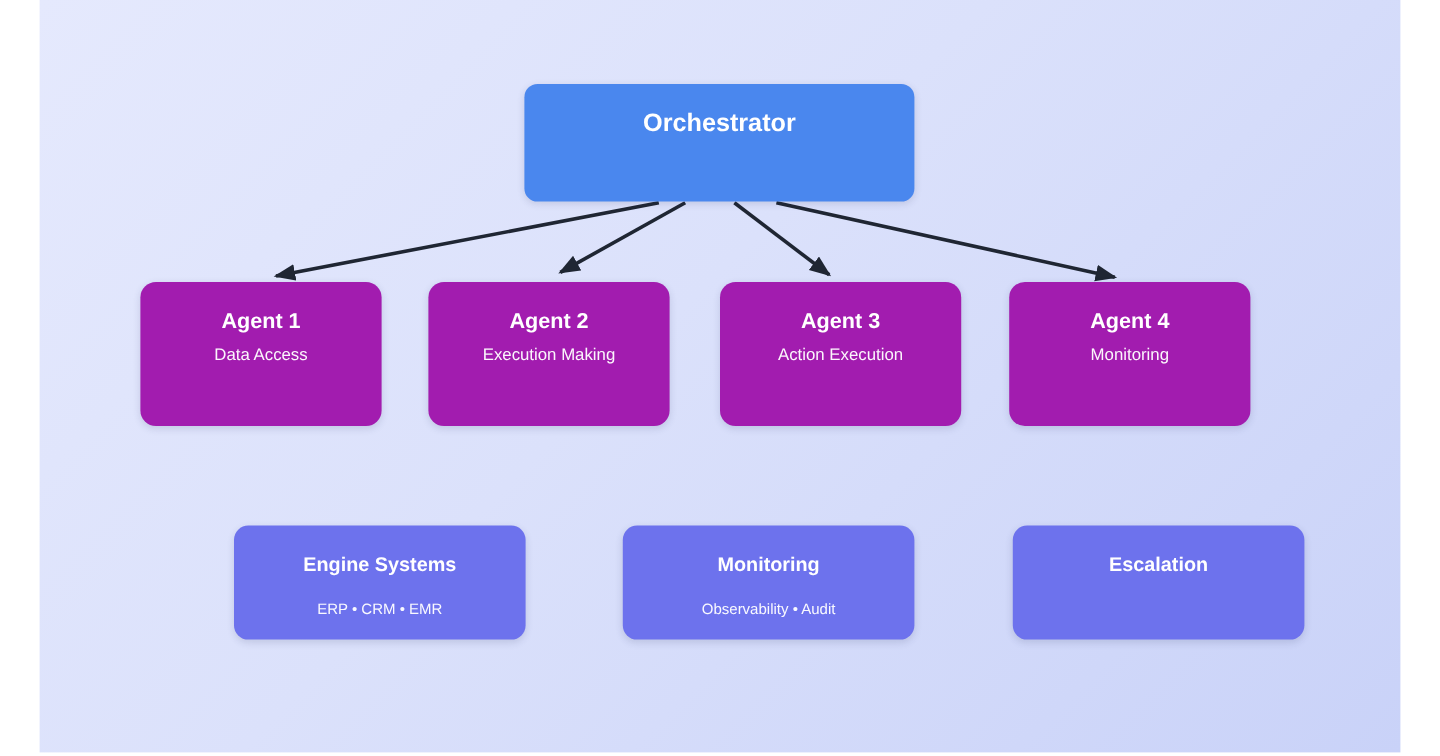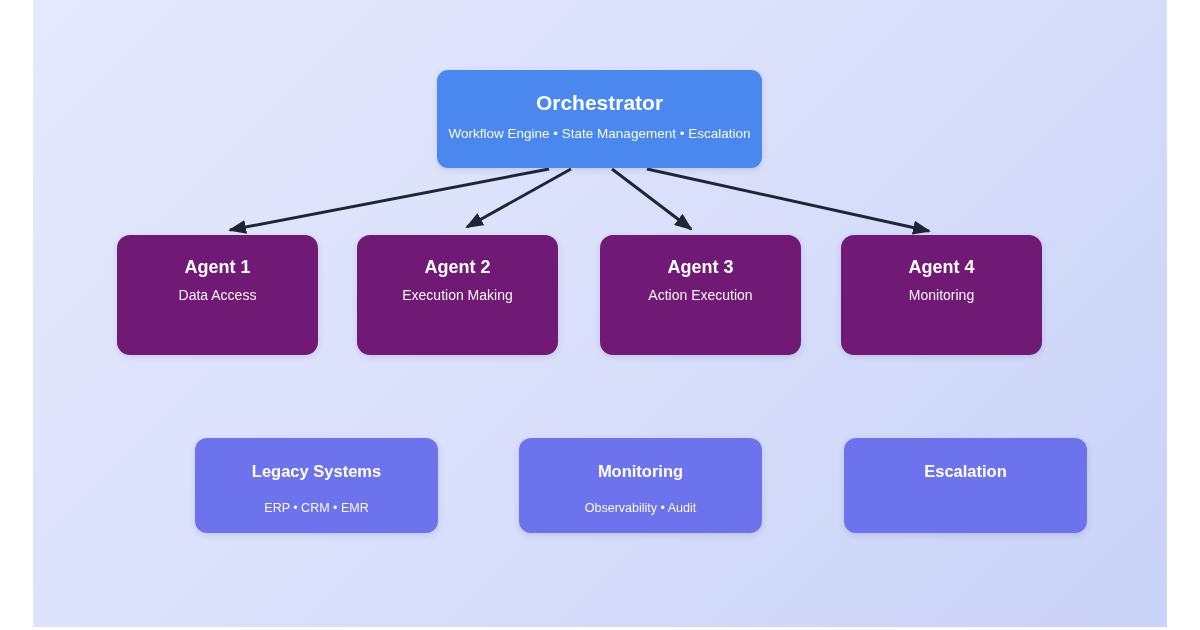--- a/index.html
+++ b/index.html
@@ -46,21 +46,21 @@
     width: 325px; height: 98px;
     background: #4a87ee;
     padding-top: 20px;
   }
   .orchestrator .title { font-size: 21px; line-height: 1.2; }
   .orchestrator .subtitle { font-size: 13.5px; margin-top: 11px; }
 
   .agent {
     top: 235px;
     width: 201px; height: 120px;
-    background: #701a75;
+    background: #a21caf;
     border-radius: 13px;
     padding-top: 22px;
   }
   .agent .title { font-size: 18px; line-height: 1.2; }
   .agent .subtitle { font-size: 14px; margin-top: 8px; }
   .agent-1 { left: 117px; }
   .agent-2 { left: 357px; }
   .agent-3 { left: 600px; }
   .agent-4 { left: 841px; }
 
@@ -93,21 +93,20 @@
       </marker>
     </defs>
     <line class="edge" x1="549" y1="169" x2="230" y2="230" marker-end="url(#ah)"></line>
     <line class="edge" x1="571" y1="169" x2="467" y2="227" marker-end="url(#ah)"></line>
     <line class="edge" x1="612" y1="169" x2="691" y2="229" marker-end="url(#ah)"></line>
     <line class="edge" x1="647" y1="169" x2="929" y2="231" marker-end="url(#ah)"></line>
   </svg>
 
   <div class="node orchestrator">
     <div class="title">Orchestrator</div>
-    <div class="subtitle">Workflow Engine • State Management • Escalation</div>
   </div>
 
   <div class="node agent agent-1">
     <div class="title">Agent 1</div>
     <div class="subtitle">Data Access</div>
   </div>
 
   <div class="node agent agent-2">
     <div class="title">Agent 2</div>
     <div class="subtitle">Execution Making</div>
@@ -117,21 +116,21 @@
     <div class="title">Agent 3</div>
     <div class="subtitle">Action Execution</div>
   </div>
 
   <div class="node agent agent-4">
     <div class="title">Agent 4</div>
     <div class="subtitle">Monitoring</div>
   </div>
 
   <div class="node support support-1">
-    <div class="title">Legacy Systems</div>
+    <div class="title">Engine Systems</div>
     <div class="subtitle">ERP • CRM • EMR</div>
   </div>
 
   <div class="node support support-2">
     <div class="title">Monitoring</div>
     <div class="subtitle">Observability • Audit</div>
   </div>
 
   <div class="node support support-3">
     <div class="title">Escalation</div>

